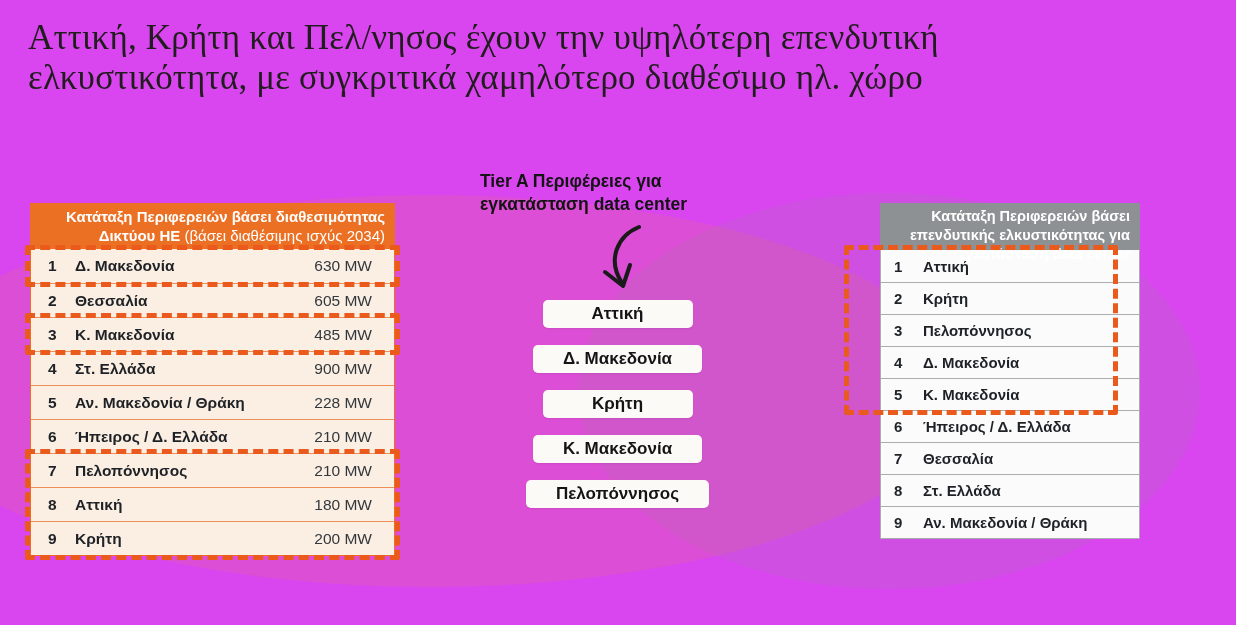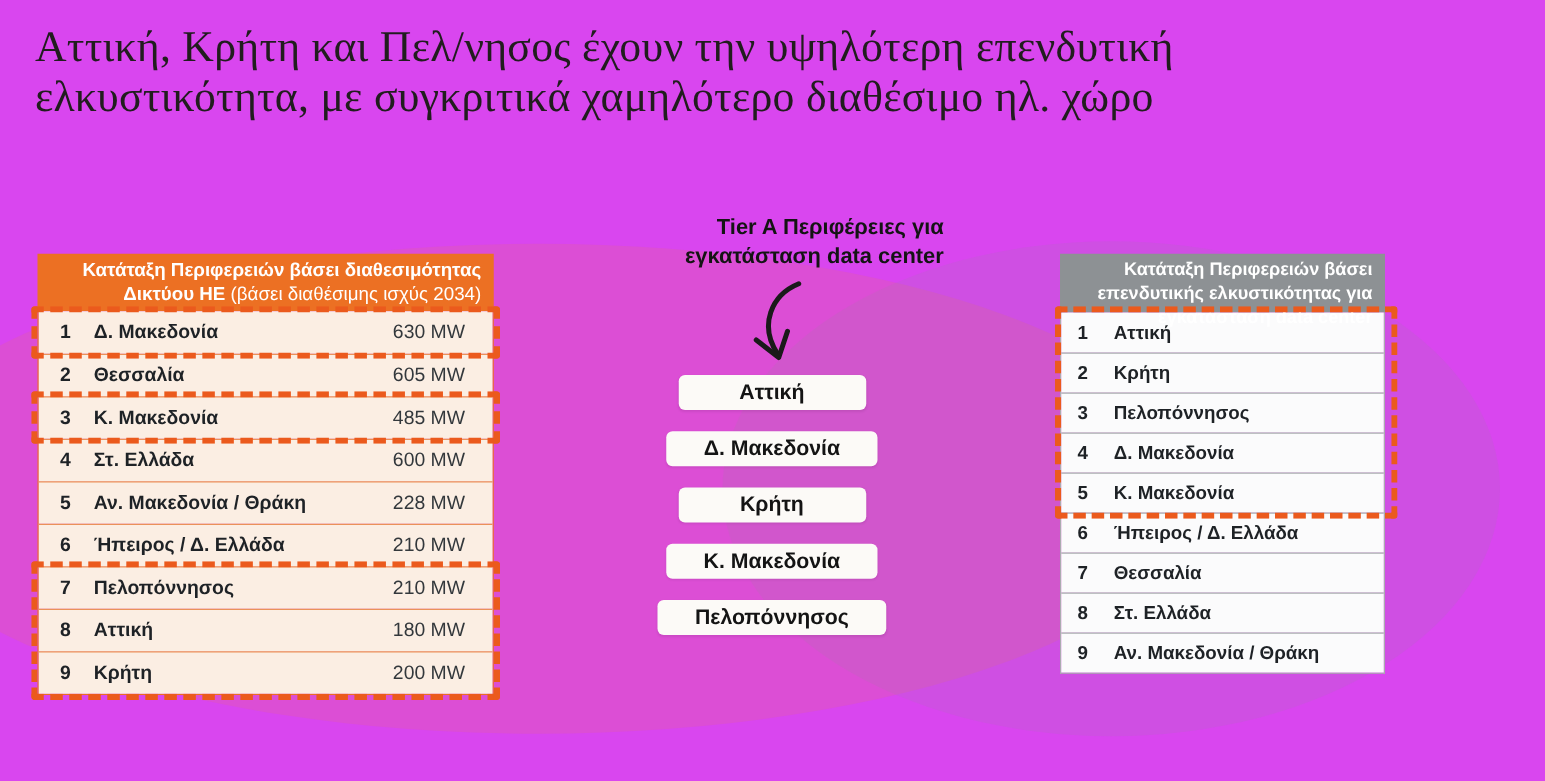--- a/index.html
+++ b/index.html
@@ -37,36 +37,36 @@
   .tbl-row .rank{flex:0 0 44px;padding-left:17px;font-weight:700;box-sizing:border-box;}
   .tbl-row .region{flex:1 1 auto;font-weight:700;}
   .tbl-row .value{flex:0 0 auto;padding-right:22px;font-weight:400;color:#33383C;}
   
   .left-table{left:30px;top:203px;width:365px;}
   .left-table .tbl-header{background:var(--accent-orange);height:46px;}
   .left-table .tbl-rows{border:1px solid #EC6F22;border-top:none;}
   .left-table .tbl-row{height:34px;background:var(--left-row-bg);border-top:1px solid #EB9159;font-size:15.5px;}
   .left-table .tbl-row:first-child{border-top:none;}
   
-  .right-table{left:848px;top:203px;width:260px;}
+  .right-table{left:880px;top:203px;width:260px;}
   .right-table .tbl-header{background:var(--header-gray);height:47px;font-size:14.5px;}
   .right-table .tbl-rows{border:1px solid #A9ADAF;border-top:none;}
   .right-table .tbl-row{height:32px;background:#FBFBFC;border-top:1px solid #A9ADAF;font-size:15px;}
   .right-table .tbl-row:first-child{border-top:none;}
   .right-table .tbl-row .rank{flex-basis:42px;padding-left:13px;}
   
   .hl{position:absolute;border:5px dashed var(--dash-orange);border-radius:3px;pointer-events:none;box-sizing:border-box;}
   .hl-l1{left:25px;top:245px;width:375px;height:42px;}
   .hl-l3{left:25px;top:313px;width:375px;height:42px;}
   .hl-l789{left:25px;top:449px;width:375px;height:111px;}
   .hl-r15{left:844px;top:245px;width:274px;height:170px;}
   
   .tier-heading{
     position:absolute;left:480px;top:170px;width:275px;margin:0;
-    text-align:right;font-size:17.5px;line-height:23px;font-weight:700;color:#141414;
+    text-align:left;font-size:17.5px;line-height:23px;font-weight:700;color:#141414;
   }
   .arrow-wrap{position:absolute;left:582px;top:220px;width:75px;height:78px;}
   .tier-pills{
     position:absolute;left:495px;top:300px;width:245px;
     display:flex;flex-direction:column;align-items:center;gap:17px;
   }
   .pill{
     background:#FCFAF7;border-radius:5px;min-width:150px;box-sizing:border-box;
     padding:0 30px;height:28px;line-height:28px;text-align:center;
     font-size:17px;font-weight:700;color:#141414;
@@ -103,21 +103,21 @@
         <span class="value">605 MW</span>
       </div>
       <div class="tbl-row">
         <span class="rank">3</span>
         <span class="region">Κ. Μακεδονία</span>
         <span class="value">485 MW</span>
       </div>
       <div class="tbl-row">
         <span class="rank">4</span>
         <span class="region">Στ. Ελλάδα</span>
-        <span class="value">600 MW</span>
+        <span class="value">900 MW</span>
       </div>
       <div class="tbl-row">
         <span class="rank">5</span>
         <span class="region">Αν. Μακεδονία / Θράκη</span>
         <span class="value">228 MW</span>
       </div>
       <div class="tbl-row">
         <span class="rank">6</span>
         <span class="region">Ήπειρος / Δ. Ελλάδα</span>
         <span class="value">210 MW</span>

